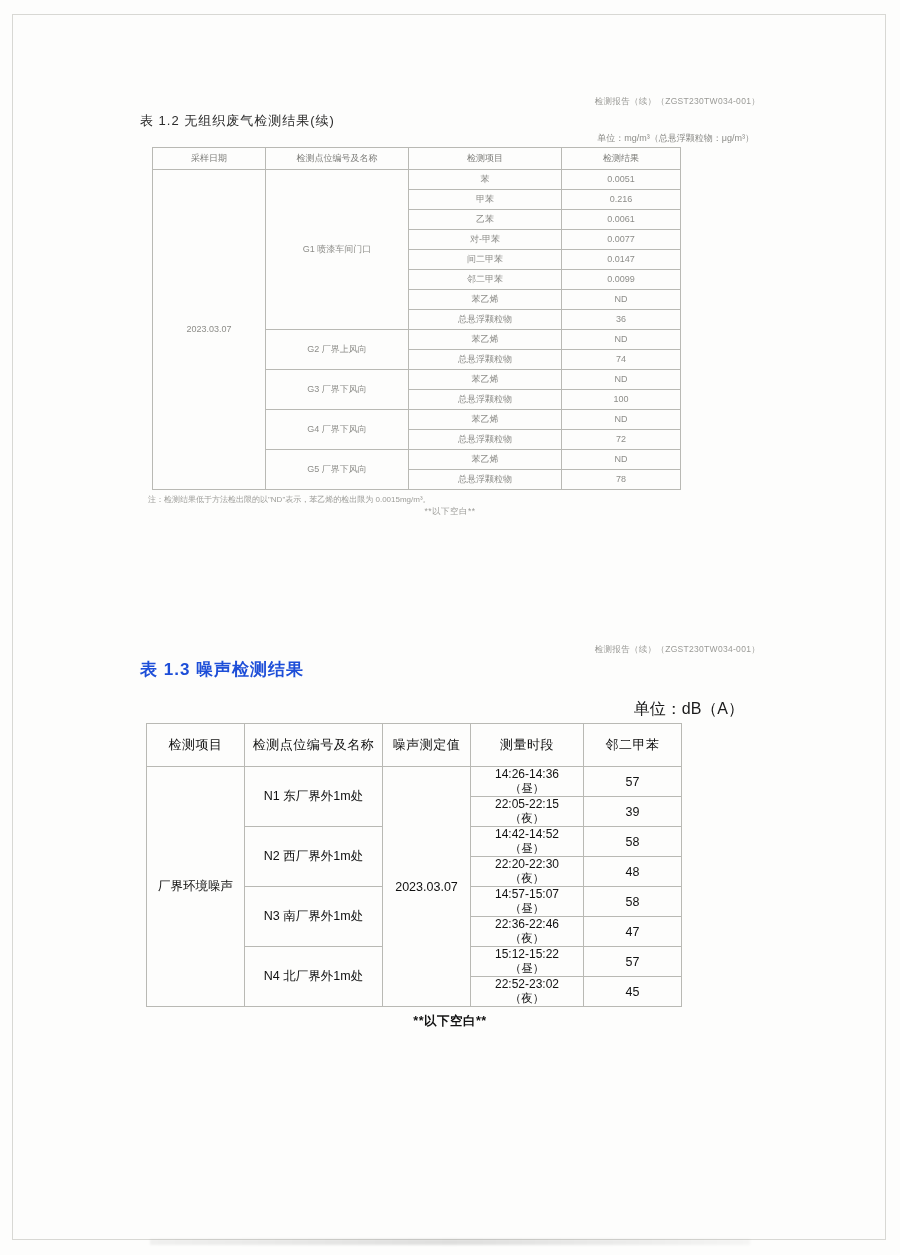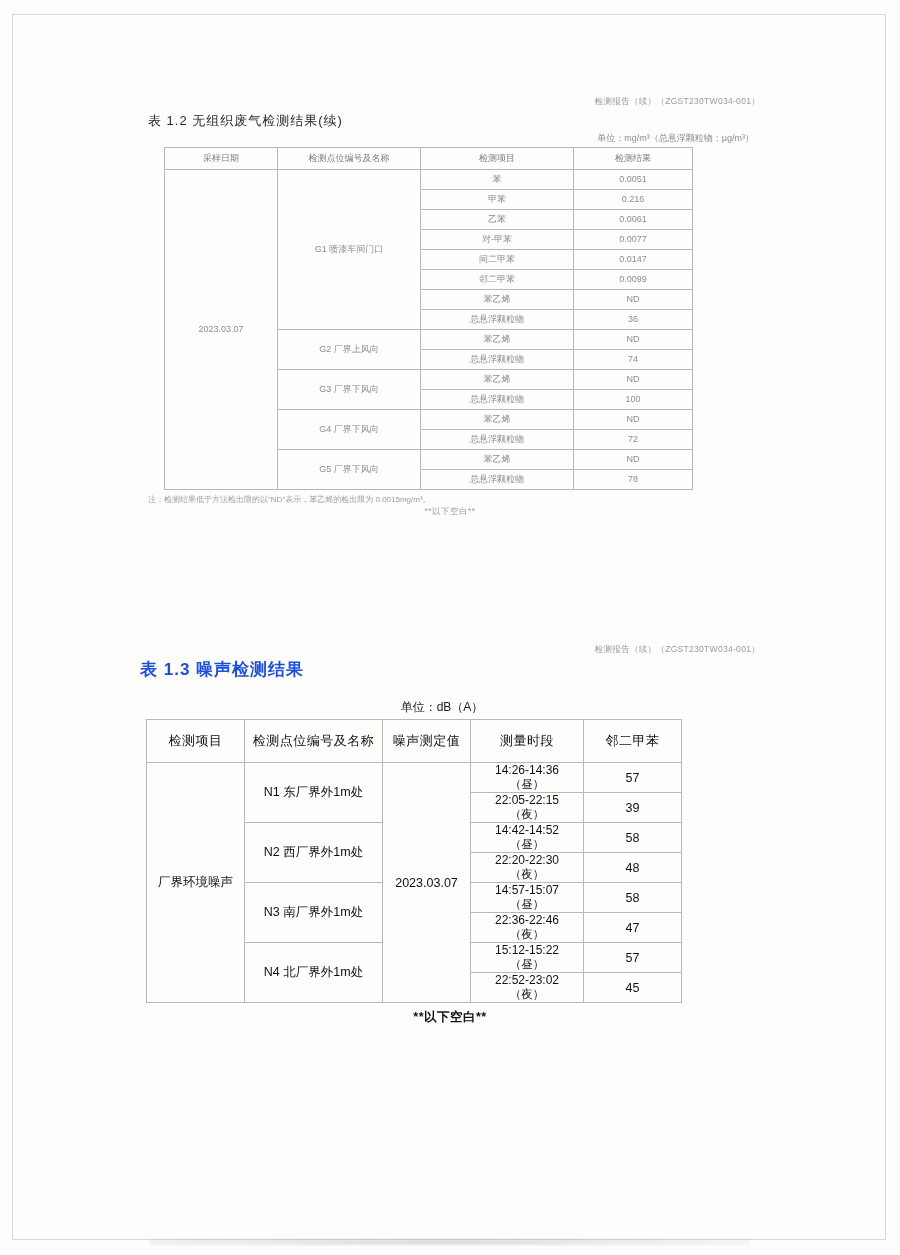--- a/index.html
+++ b/index.html
@@ -46,21 +46,21 @@
     font-size: 8.5px;
     color: #9a9a96;
     letter-spacing: .3px;
     white-space: nowrap;
     font-family: "Liberation Sans", sans-serif;
   }
   .tbl-title {
     font-size: 13px;
     color: #2b2b2b;
     letter-spacing: 1px;
-    margin: 12px 0 2px 8px;
+    margin: 12px 0 2px 0;
     font-family: "Liberation Sans", sans-serif;
   }
   .unit-line {
     font-size: 9px;
     color: #8c8c88;
     text-align: right;
     margin: 2px 0 2px 0;
     padding-right: 6px;
     font-family: "Liberation Sans", sans-serif;
   }
@@ -73,21 +73,21 @@
   table.grid td, table.grid th {
     border: 1px solid #b9b9b4;
     text-align: center;
     vertical-align: middle;
     font-weight: normal;
   }
 
   
   .t12 {
     width: 516px;
-    margin-left: 24px;
+    margin-left: 12px;
     font-size: 9px;
     font-family: "Liberation Sans", sans-serif;
   }
   .t12 td, .t12 th {
     height: 17px;
     line-height: 15px;
     color: #8d8d89;
     border-color: #bdbdb8;
   }
   .t12 thead td { height: 19px; color: #7d7d79; }
@@ -128,23 +128,23 @@
   }
   .tbl-title2 {
     font-size: 17px;
     color: #1d4ed8;
     letter-spacing: 1px;
     margin: 18px 0 0 0;
     font-weight: bold;
     font-family: "Liberation Sans", sans-serif;
   }
   .unit-line2 {
-    font-size: 12px;
+    font-size: 16px;
     color: #1a1a1a;
-    text-align: center;
+    text-align: right;
     margin: 18px 0 3px 0;
     padding-right: 16px;
     font-family: "Liberation Sans", sans-serif;
   }
 
   .t13 {
     width: 525px;
     margin-left: 6px;
     font-size: 12.5px;
     color: #111;

